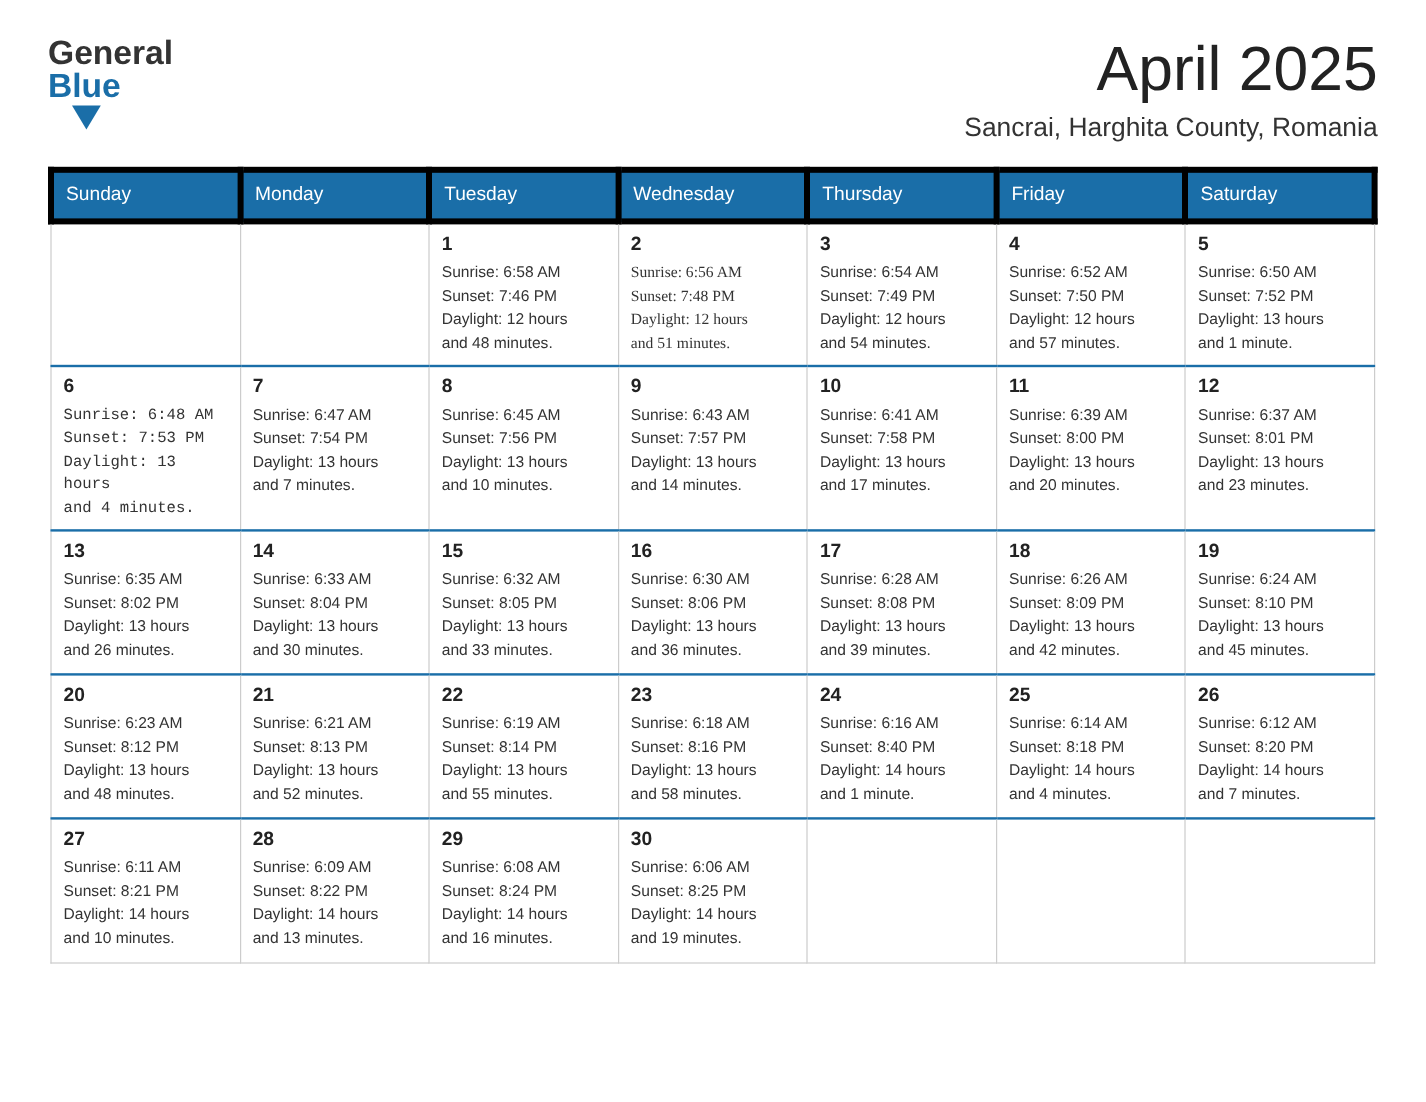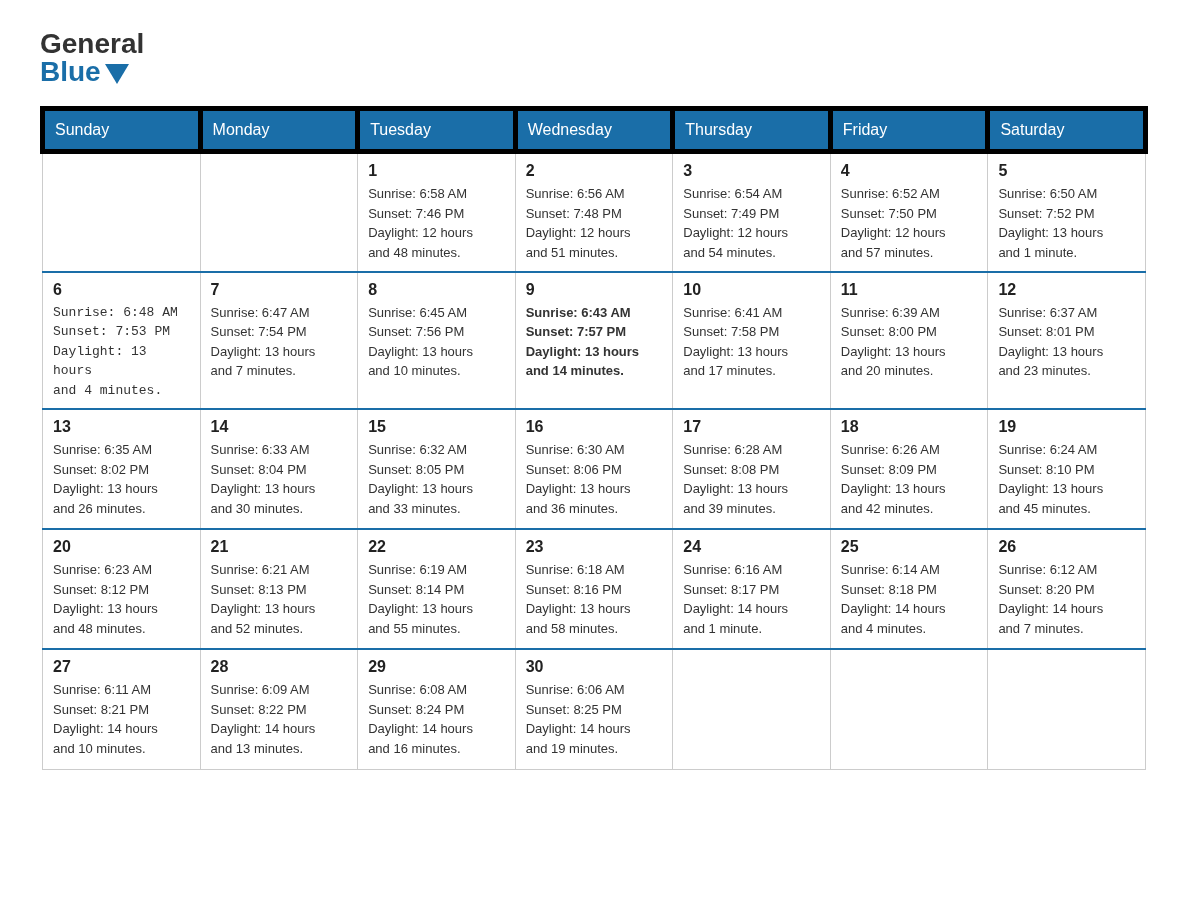--- a/index.html
+++ b/index.html
@@ -28,20 +28,21 @@
       color: #333;
       line-height: 1;
     }
     .logo-blue {
       font-size: 28px;
       font-weight: bold;
       color: #1a6ea8;
       line-height: 1;
       display: flex;
       align-items: center;
+      flex-direction: column;
     }
     .logo-triangle {
       width: 0;
       height: 0;
       border-left: 12px solid transparent;
       border-right: 12px solid transparent;
       border-top: 20px solid #1a6ea8;
       margin-left: 4px;
       position: relative;
       top: 2px;
@@ -108,20 +109,22 @@
 
 <div class="header">
   <div class="logo">
     <div class="logo-general">General</div>
     <div class="logo-blue">
       <span>Blue</span>
       <div class="logo-triangle"></div>
     </div>
   </div>
   <div class="title-block">
+    <div class="month-title">April 2025</div>
+    <div class="location-title">Sancrai, Harghita County, Romania</div>
   </div>
 </div>
 
 <table class="calendar-table">
   <thead>
     <tr>
     <th>Sunday</th>
         <th>Monday</th>
         <th>Tuesday</th>
         <th>Wednesday</th>
@@ -136,21 +139,21 @@
         <td class="empty-cell"></td>
         <td>
           <span class="day-number">1</span>
           <div class="day-info" style="white-space: pre-line;">Sunrise: 6:58 AM
 Sunset: 7:46 PM
 Daylight: 12 hours
 and 48 minutes.</div>
         </td>
         <td>
           <span class="day-number">2</span>
-          <div class="day-info" style="white-space: pre-line;">Sunrise: 6:56 AM
+          <div class="day-info" style="white-space: pre-line; font-family: Liberation Serif, serif;">Sunrise: 6:56 AM
 Sunset: 7:48 PM
 Daylight: 12 hours
 and 51 minutes.</div>
         </td>
         <td>
           <span class="day-number">3</span>
           <div class="day-info" style="white-space: pre-line;">Sunrise: 6:54 AM
 Sunset: 7:49 PM
 Daylight: 12 hours
 and 54 minutes.</div>
@@ -187,21 +190,21 @@
         </td>
         <td>
           <span class="day-number">8</span>
           <div class="day-info" style="white-space: pre-line;">Sunrise: 6:45 AM
 Sunset: 7:56 PM
 Daylight: 13 hours
 and 10 minutes.</div>
         </td>
         <td>
           <span class="day-number">9</span>
-          <div class="day-info" style="white-space: pre-line; font-weight: bold;">Sunrise: 6:43 AM
+          <div class="day-info" style="white-space: pre-line;">Sunrise: 6:43 AM
 Sunset: 7:57 PM
 Daylight: 13 hours
 and 14 minutes.</div>
         </td>
         <td>
           <span class="day-number">10</span>
           <div class="day-info" style="white-space: pre-line;">Sunrise: 6:41 AM
 Sunset: 7:58 PM
 Daylight: 13 hours
 and 17 minutes.</div>
@@ -297,21 +300,21 @@
         <td>
           <span class="day-number">23</span>
           <div class="day-info" style="white-space: pre-line;">Sunrise: 6:18 AM
 Sunset: 8:16 PM
 Daylight: 13 hours
 and 58 minutes.</div>
         </td>
         <td>
           <span class="day-number">24</span>
           <div class="day-info" style="white-space: pre-line;">Sunrise: 6:16 AM
-Sunset: 8:17 PM
+Sunset: 8:40 PM
 Daylight: 14 hours
 and 1 minute.</div>
         </td>
         <td>
           <span class="day-number">25</span>
           <div class="day-info" style="white-space: pre-line;">Sunrise: 6:14 AM
 Sunset: 8:18 PM
 Daylight: 14 hours
 and 4 minutes.</div>
         </td>

